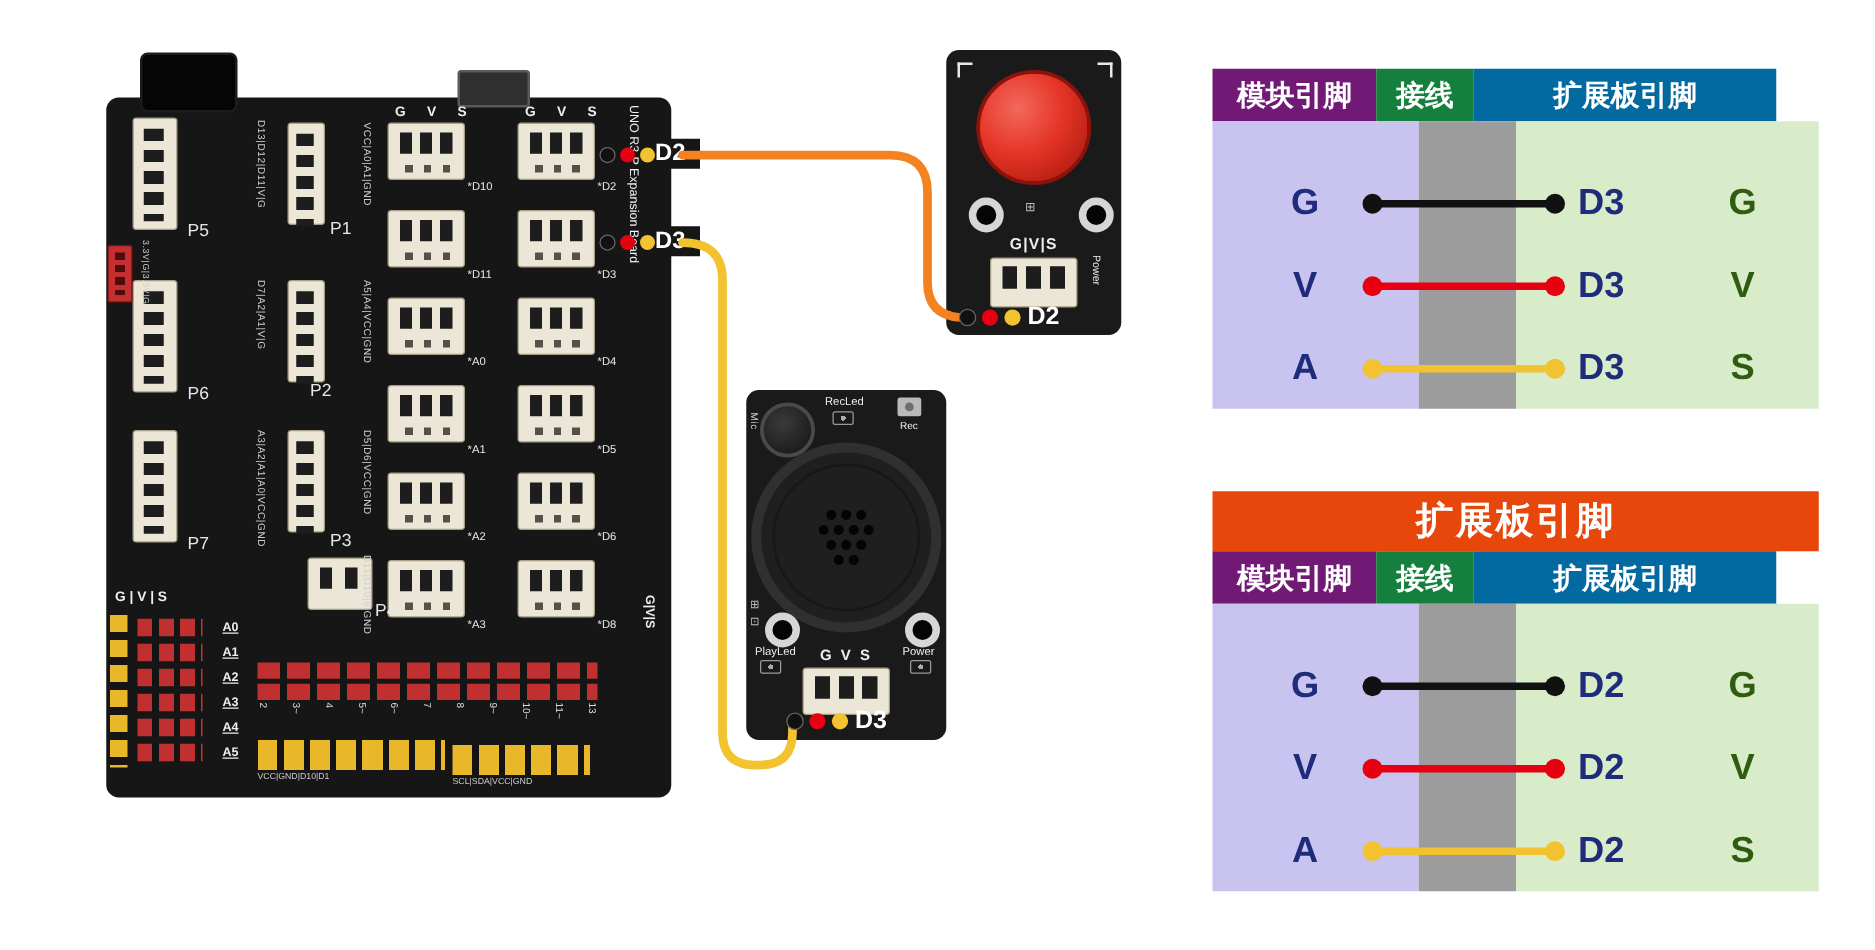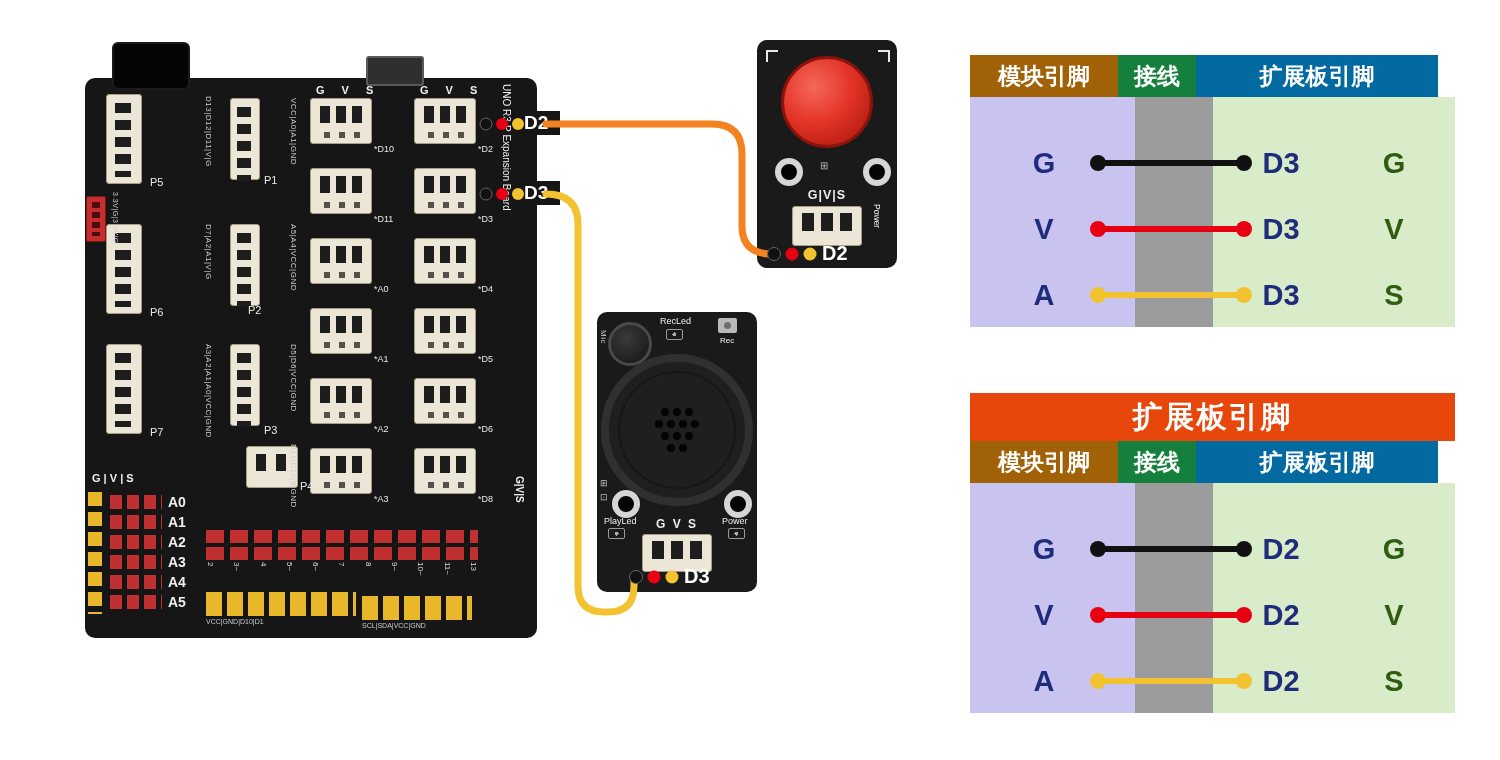--- a/index.html
+++ b/index.html
@@ -25,36 +25,36 @@
 
   .jstv { position:absolute; width:36px; height:90px; background:#ece6d6; border:1px solid #a79d86; border-radius:3px; box-sizing:border-box; z-index:2; }
   .jstv::after { content:""; position:absolute; left:8px; top:8px; width:16px; height:74px;
     background:linear-gradient(180deg,#1d1d1d 0 10px,transparent 10px 17px,#1d1d1d 17px 27px,transparent 27px 34px,#1d1d1d 34px 44px,transparent 44px 51px,#1d1d1d 51px 61px,transparent 61px 68px,#1d1d1d 68px 74px); }
   .jstv2 { width:30px; height:82px; }
   .jstv2::after { left:6px; width:14px; }
   .jst-small { position:absolute; width:52px; height:42px; z-index:2; }
   .jst-small::after { width:30px; background:linear-gradient(90deg,#1d1d1d 0 10px,transparent 10px 20px,#1d1d1d 20px 30px); }
   .jst-small::before { display:none; }
 
-  .plabel { position:absolute; font-size:11px; color:#e8e8e8; z-index:2; }
+  .plabel { position:absolute; font-size:14px; color:#e8e8e8; z-index:2; }
   .red-conn { position:absolute; left:86px; top:196px; width:20px; height:46px; background:#c62f2f; border:1px solid #7e1414; border-radius:2px; box-sizing:border-box; z-index:2; }
   .red-conn::after { content:""; position:absolute; left:5px; top:5px; width:8px; height:34px;
     background:linear-gradient(180deg,#4f0c0c 0 6px,transparent 6px 10px,#4f0c0c 10px 16px,transparent 16px 20px,#4f0c0c 20px 26px,transparent 26px 30px,#4f0c0c 30px 34px); }
 
   .vtext { position:absolute; writing-mode:vertical-rl; font-size:8px; color:#cfcfcf; letter-spacing:0.5px; line-height:10px; white-space:nowrap; z-index:2; }
   .vtitle { position:absolute; left:500px; top:84px; height:152px; writing-mode:vertical-rl; font-size:10px; line-height:12px; color:#f0f0f0; z-index:2; }
   .dlabel { position:absolute; left:522px; width:34px; font-size:19px; font-weight:bold; color:#fff; background:#161616; padding:1px 2px; z-index:4; }
   .dlabel-d2 { top:111px; } .dlabel-d3 { top:181px; }
 
   .gvs-bottom { position:absolute; left:92px; top:472px; font-size:11px; color:#eee; font-weight:bold; z-index:2; }
   .ystrip-v { position:absolute; left:88px; top:492px; width:14px; height:122px;
     background:repeating-linear-gradient(180deg,#e8b82a 0 14px,#141414 14px 20px); z-index:2; }
   .arow { position:absolute; left:110px; height:16px; display:flex; align-items:center; z-index:2; }
   .arow .rsq { width:52px; height:14px; background:repeating-linear-gradient(90deg,#c03030 0 12px,#141414 12px 17px); }
-  .arow .alab { margin-left:6px; font-size:14px; color:#eee; font-weight:bold; }
+  .arow .alab { margin-left:16px; font-size:10px; color:#eee; font-weight:bold;text-decoration:underline; }
   .redstrip { position:absolute; width:272px; height:13px; background:repeating-linear-gradient(90deg,#c03030 0 18px,#141414 18px 24px); z-index:2; }
   .numrow { position:absolute; left:206px; top:562px; width:272px; display:flex; justify-content:space-between; z-index:2; }
   .numrow span { writing-mode:vertical-rl; font-size:8px; color:#ddd; }
   .ystrip-h { position:absolute; height:24px; background:repeating-linear-gradient(90deg,#e8b82a 0 16px,#141414 16px 21px); z-index:2; }
   .bstrip-label { position:absolute; font-size:7px; color:#ccc; z-index:2; }
   .gvs-right { position:absolute; left:514px; top:476px; writing-mode:vertical-rl; font-size:10px; color:#eee; font-weight:bold; z-index:2; }
 
   
   .module { position:absolute; background:#1a1a1a; border-radius:10px; z-index:2; }
   .btn-module { left:757px; top:40px; width:140px; height:228px; }
@@ -89,21 +89,21 @@
 
   
   .caption { position:absolute; left:85px; top:646px; font-size:27px; font-weight:bold; color:#333; z-index:2; }
 
   
   .tbl { position:absolute; width:485px; z-index:2; }
   .tbl1 { left:970px; top:55px; } .tbl2 { left:970px; top:393px; }
   .tbl-title { height:48px; line-height:48px; text-align:center; background:#e8470b; color:#fff; font-size:30px; font-weight:bold; letter-spacing:2px; }
   .tbl-head { display:flex; height:42px; }
   .th { display:flex; align-items:center; justify-content:center; color:#fff; font-weight:bold; font-size:23px; }
-  .th-module { width:148px; background:#a16207; }
+  .th-module { width:131px; background:#701a75; }
   .th-wire { width:78px; background:#15803d; }
   .th-board { width:242px; background:#0369a1; }
   .tbl-body { position:relative; height:230px; display:flex; }
   .col-module { width:165px; background:#c9c3f0; }
   .col-wire { width:78px; background:#9c9c9c; }
   .col-board { width:242px; background:#d9ecc9; }
   .trow { position:absolute; left:0; width:485px; height:60px; }
   .r0 { top:36px; } .r1 { top:102px; } .r2 { top:168px; }
   .pin-left { position:absolute; left:50px; top:50%; transform:translateY(-50%); width:48px; text-align:center; font-size:29px; font-weight:bold; color:#1f2b7b; }
   .rowwire { position:absolute; left:116px; top:50%; transform:translateY(-50%); }

